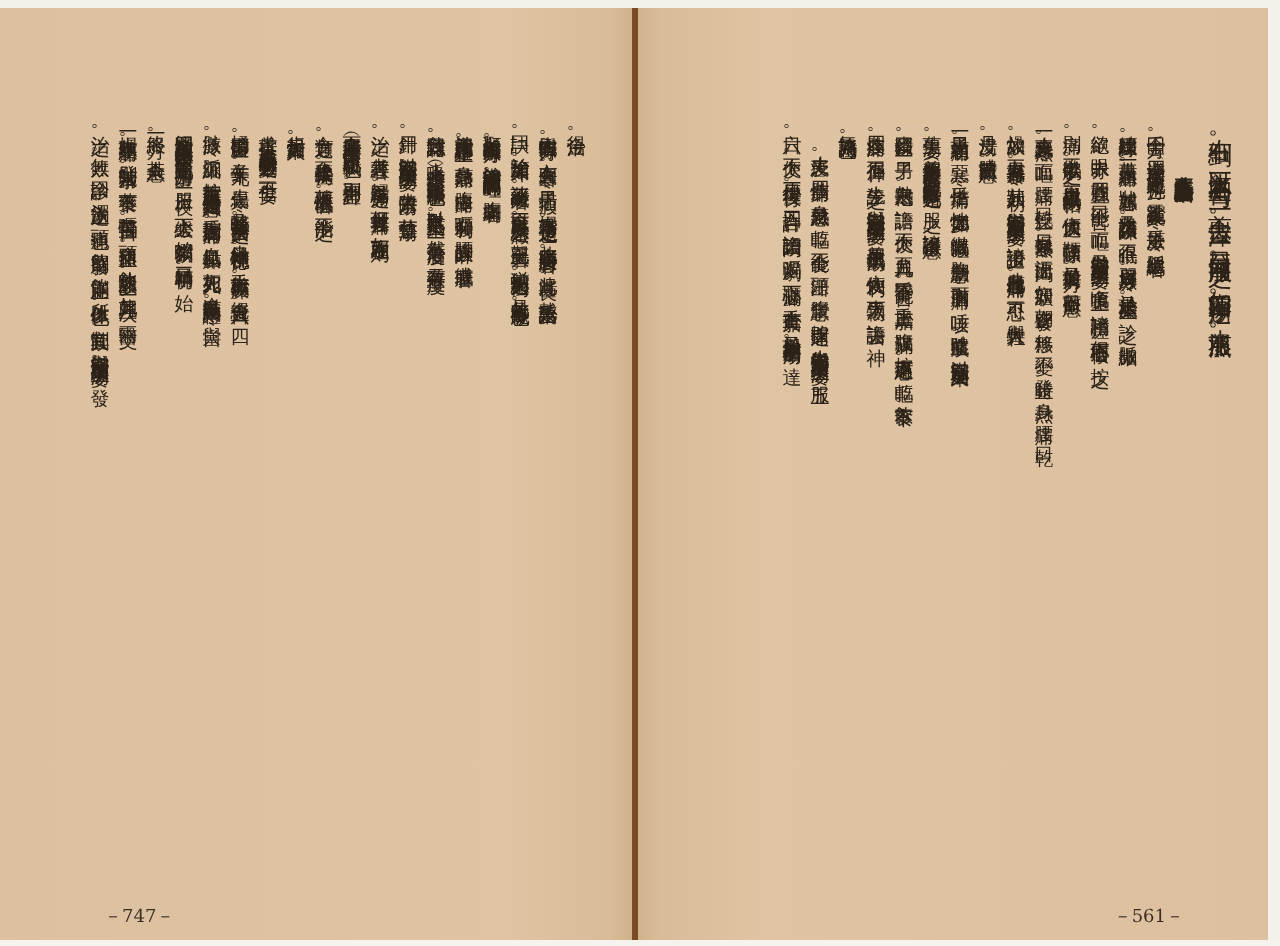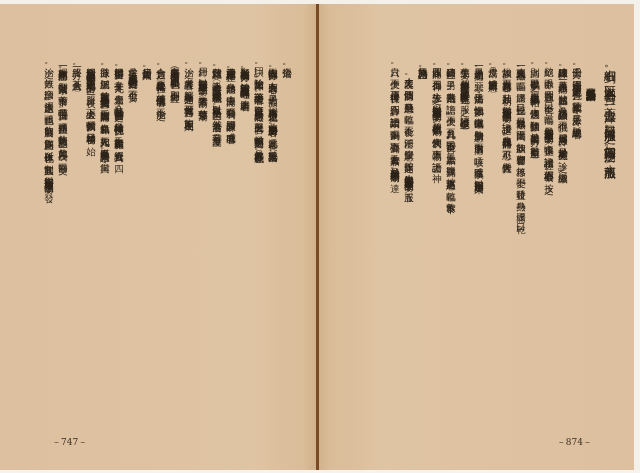--- a/index.html
+++ b/index.html
@@ -37,21 +37,21 @@
     color:#2b2218;
     letter-spacing:0.6px;
     white-space:nowrap;
     overflow:hidden;
     height:370px;
   }
   .col.indent { padding-top:10px; }
   .col.heading { font-weight:bold; padding-top:20px; }
   .col.big { font-size:12px; width:18px; letter-spacing:1px; }
   .folio {
-    position:absolute; top:432px; font-size:9px; color:#3a2e22;
+    position:absolute; top:448px; font-size:9px; color:#3a2e22;
   }
   .page.left .folio { left:52px; }
   .page.right .folio { right:42px; }
   .edge-bottom {
     position:absolute; left:0; top:470px; width:640px; height:3px; background:#f6f2ee;
   }
 </style>
 </head>
 <body>
 
@@ -94,16 +94,16 @@
       <div class="col">燥如故。五六日振寒再發。其狀如初。與當歸四逆加吳茱萸生姜湯。諸證少退。八九日腰髀痛痛。不可忍。與大黃牡</div>
       <div class="col">丹皮湯。膿潰數日而愈。</div>
       <div class="col">一男子初患頭痛。惡寒。手足惰痛。恍惚如夢。微渴微嘔。胸肋攣急。而引胸下痛。咳唾。吐膿血痰。以當歸四逆加吳茱</div>
       <div class="col">萸生姜湯。兼用解毒散（求眞按 此即黃連解毒散之略也）。服之。諸證得以全愈。</div>
       <div class="col">麥積錄曰。一男子。寒熱六七日。譫語。不大便。至八九日。昏冒不能言。舌上黑胎。腹鞕滿。按之痛不可忍。乾嘔。飲食不下。</div>
       <div class="col">四肢疼痛。不得屈伸。先生診之。與以當歸四逆加吳茱萸生姜湯。兼用桃仁承氣湯。大便快利。大下黑物。譫語去。神</div>
       <div class="col">氣旋諸證乃已。</div>
       <div class="col indent">丈夫患疫。四肢惰痛。身熱惡風。乾嘔。不能食。頭汗出。腹攣急。按之即痛。先生與當歸四逆加吳茱萸生姜湯。服五</div>
       <div class="col">六日。不大便。小便日夜僅一行。三四合許。譫語煩悶。嘔渴劇。心下鞕滿。舌上有黃胎。於是與大柴胡加芒硝湯。達</div>
     </div>
-    <div class="folio">－874－</div>
+    <div class="folio">－561－</div>
   </div>
 </div>
 <div class="edge-bottom"></div>
 
 </body></html>

